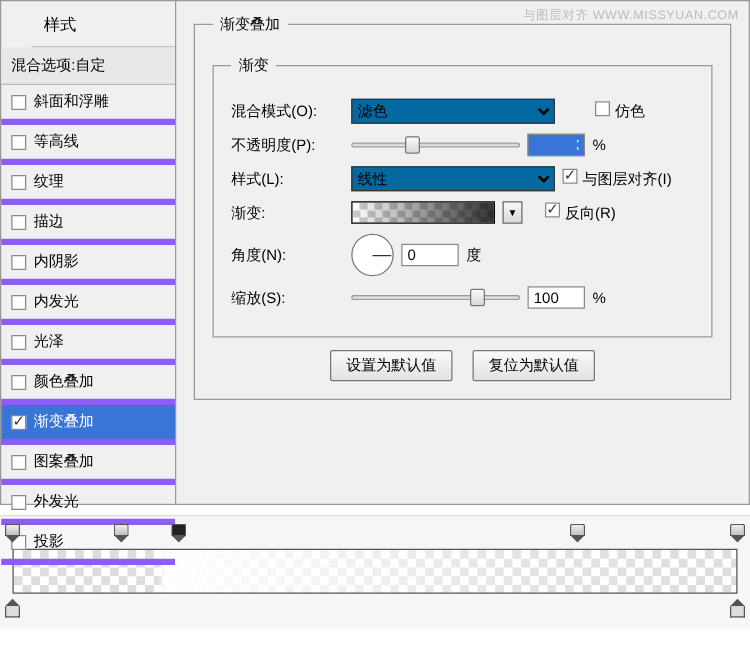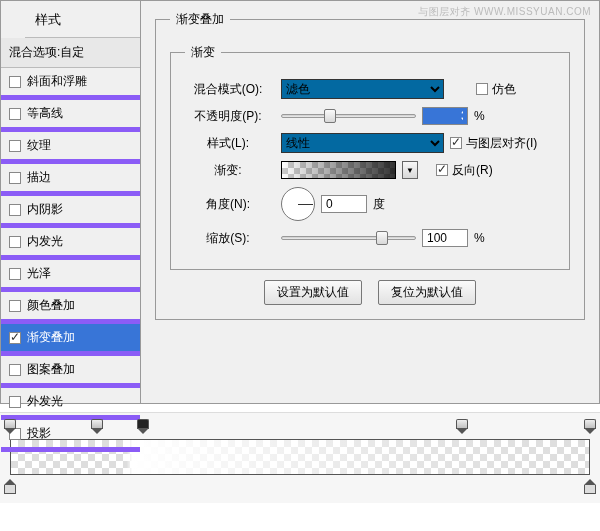--- a/index.html
+++ b/index.html
@@ -84,21 +84,21 @@
   legend { padding: 0 6px; }
   .inner-fs { margin-top: 6px; }
   .row {
     display: flex;
     align-items: center;
     margin: 8px 0;
     gap: 6px;
   }
   .label {
     width: 90px;
-    text-align: center;
+    text-align: left;
     padding-right: 4px;
   }
   select.combo {
     width: 163px;
     height: 20px;
     border: 1px solid #333;
     background: #0369a1;
     font-size: 12px;
   }
   .slider-wrap {
@@ -155,21 +155,21 @@
     width: 16px; height: 18px;
     border: 1px solid #666;
     background: linear-gradient(#f8f8f8,#d8d8d8);
     display:inline-flex;
     align-items:center;justify-content:center;
     cursor:pointer;
     font-size: 8px;
   }
   .inline-cb {
     display: flex;
-    align-items: center;
+    align-items: flex-start;
     gap: 4px;
   }
   .angle-dial {
     width: 34px; height: 34px;
     border: 1px solid #777;
     border-radius: 50%;
     background: #fff;
     position: relative;
     cursor: pointer;
   }

